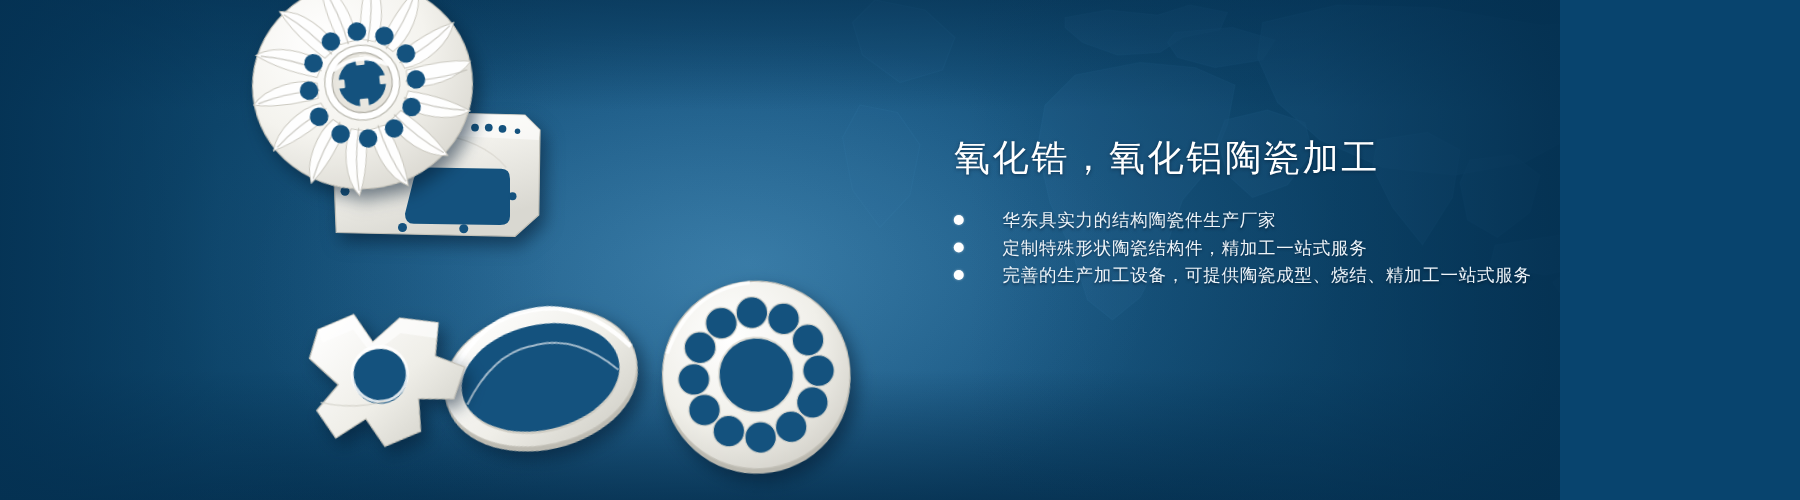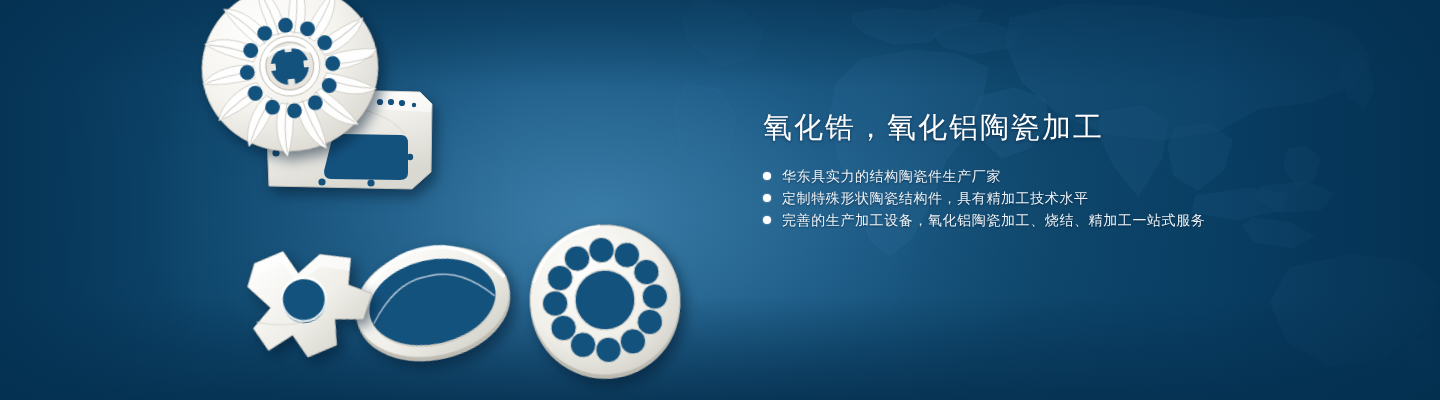--- a/index.html
+++ b/index.html
@@ -2,21 +2,21 @@
 <html><head>
 <meta charset="utf-8">
 <style>
   * { margin:0; padding:0; box-sizing:border-box; }
   html, body {
     width:1440px; height:400px; overflow:hidden;
     font-family:"Liberation Sans","DejaVu Sans",sans-serif;
     background:#08446e;
   }
   #banner {
-    position:relative; width:1440px; height:400px; overflow:hidden;
+    position:relative; width:1248px; height:400px; overflow:hidden;
     background:#08446e;
   }
   
   .bg-base {
     position:absolute; inset:0;
     background:
       radial-gradient(ellipse 760px 420px at 600px 210px, #2e719c 0%, #1d5c87 32%, #10496f 62%, #083f66 100%);
   }
   .bg-vignette {
     position:absolute; inset:0;
@@ -35,21 +35,21 @@
   
   .copy { position:absolute; left:763px; top:108px; width:620px; }
   .headline {
     font-size:29px; line-height:38px; color:#ffffff; letter-spacing:2px;
     font-weight:400; white-space:nowrap;
     text-shadow:0 1px 3px rgba(0,20,40,.55);
   }
   .bullets { margin-top:19px; }
   .bullet {
     display:flex; align-items:center;
-    height:22px; margin-bottom:0px;
+    height:22px; margin-bottom:0px;gap:20px;
   }
   .bullet + .bullet { margin-top:0px; }
   .dot {
     width:8px; height:8px; border-radius:50%;
     background:#ffffff; flex:0 0 8px; margin-right:11px;
     box-shadow:0 0 2px rgba(255,255,255,.5);
   }
   .btext {
     font-size:14px; line-height:22px; color:#eef4f9; letter-spacing:.6px;
     white-space:nowrap; text-shadow:0 1px 2px rgba(0,18,36,.5);
@@ -337,22 +337,22 @@
   <div class="copy">
     <div class="headline">氧化锆，氧化铝陶瓷加工</div>
 
     <div class="bullets">
       <div class="bullet">
         <span class="dot"></span>
         <span class="btext">华东具实力的结构陶瓷件生产厂家</span>
       </div>
       <div class="bullet">
         <span class="dot"></span>
-        <span class="btext">定制特殊形状陶瓷结构件，具有精加工技术水平</span>
+        <span class="btext">定制特殊形状陶瓷结构件，精加工一站式服务</span>
       </div>
       <div class="bullet">
         <span class="dot"></span>
-        <span class="btext">完善的生产加工设备，氧化铝陶瓷加工、烧结、精加工一站式服务</span>
+        <span class="btext">完善的生产加工设备，可提供陶瓷成型、烧结、精加工一站式服务</span>
       </div>
     </div>
   </div>
 
 </div>
 
 </body></html>

